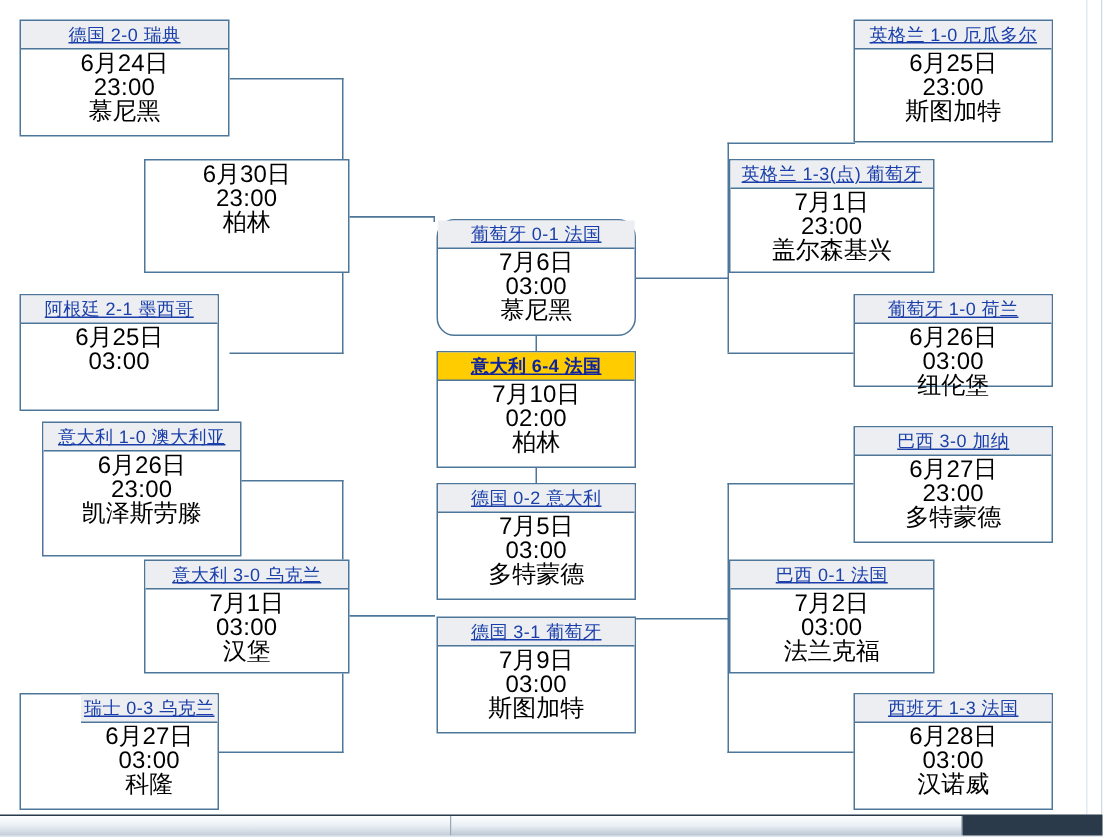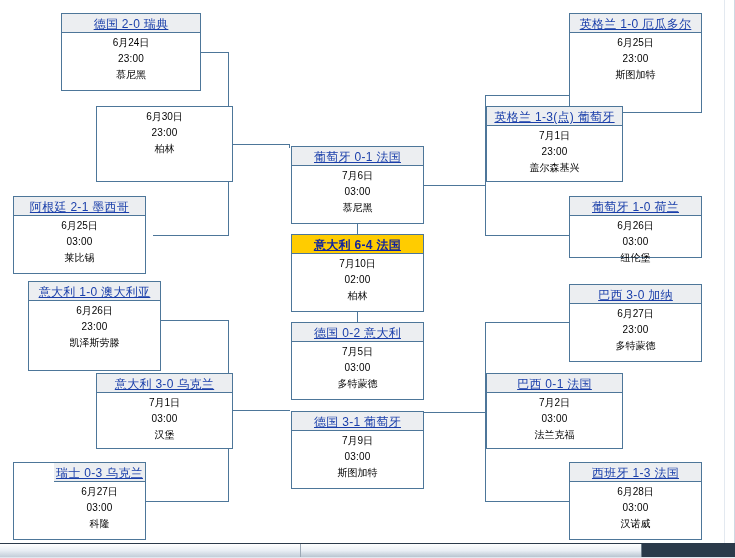--- a/index.html
+++ b/index.html
@@ -66,21 +66,21 @@
   .match.final .match-header .teams {
     color: #10239e;
     font-weight: bold;
   }
   .match-body {
     padding-top: 2px;
     text-align: center;
     color: #000000;
   }
   .match-body div {
-    font-size: 10px;
+    font-size: 16px;
     line-height: 16px;
     white-space: nowrap;
   }
   .match-body .m-time {
     letter-spacing: 0.2px;
   }
 
   
   #hscroll {
     position: absolute;
@@ -173,41 +173,40 @@
       <rect x="485" y="95" width="85" height="1" fill="#4d7699"></rect>
       <rect x="485" y="185" width="1" height="50" fill="#4d7699"></rect>
       <rect x="485" y="235" width="85" height="1" fill="#4d7699"></rect>
       <rect x="424" y="412" width="62" height="1" fill="#4d7699"></rect>
       <rect x="485" y="322" width="1" height="91" fill="#4d7699"></rect>
       <rect x="485" y="322" width="85" height="1" fill="#4d7699"></rect>
       <rect x="485" y="412" width="1" height="90" fill="#4d7699"></rect>
       <rect x="485" y="501" width="85" height="1" fill="#4d7699"></rect>
     </svg>
   <div id="matches-layer">
-      <div class="match" style="left: 13px; top: 13px; width: 140px; height: 78px; margin-left: 48px;">
+      <div class="match" style="left: 13px; top: 13px; width: 140px; height: 78px;">
         <div class="match-header"><span class="teams">德国 2-0 瑞典</span></div>
         <div class="match-body">
           <div class="m-date">6月24日</div>
           <div class="m-time">23:00</div>
           <div class="m-venue">慕尼黑</div>
         </div>
       </div>
       <div class="match" style="left: 96px; top: 106px; width: 137px; height: 76px;">
         <div class="match-body">
           <div class="m-date">6月30日</div>
           <div class="m-time">23:00</div>
           <div class="m-venue">柏林</div>
         </div>
       </div>
       <div class="match" style="left: 13px; top: 196px; width: 133px; height: 78px;">
         <div class="match-header"><span class="teams">阿根廷 2-1 墨西哥</span></div>
         <div class="match-body">
           <div class="m-date">6月25日</div>
           <div class="m-time">03:00</div>
-          <div class="m-venue">莱比锡</div>
         </div>
       </div>
       <div class="match" style="left: 28px; top: 281px; width: 133px; height: 90px;">
         <div class="match-header"><span class="teams">意大利 1-0 澳大利亚</span></div>
         <div class="match-body">
           <div class="m-date">6月26日</div>
           <div class="m-time">23:00</div>
           <div class="m-venue">凯泽斯劳滕</div>
         </div>
       </div>
@@ -220,21 +219,21 @@
         </div>
       </div>
       <div class="match" style="left: 13px; top: 462px; width: 133px; height: 78px; padding-left: 40px;">
         <div class="match-header"><span class="teams">瑞士 0-3 乌克兰</span></div>
         <div class="match-body">
           <div class="m-date">6月27日</div>
           <div class="m-time">03:00</div>
           <div class="m-venue">科隆</div>
         </div>
       </div>
-      <div class="match" style="left: 291px; top: 146px; width: 133px; height: 78px;">
+      <div class="match" style="left: 291px; top: 146px; width: 133px; height: 78px; border-radius: 12px;">
         <div class="match-header"><span class="teams">葡萄牙 0-1 法国</span></div>
         <div class="match-body">
           <div class="m-date">7月6日</div>
           <div class="m-time">03:00</div>
           <div class="m-venue">慕尼黑</div>
         </div>
       </div>
       <div class="match final" style="left: 291px; top: 234px; width: 133px; height: 78px;">
         <div class="match-header"><span class="teams">意大利 6-4 法国</span></div>
         <div class="match-body">
@@ -252,21 +251,21 @@
         </div>
       </div>
       <div class="match" style="left: 291px; top: 411px; width: 133px; height: 78px;">
         <div class="match-header"><span class="teams">德国 3-1 葡萄牙</span></div>
         <div class="match-body">
           <div class="m-date">7月9日</div>
           <div class="m-time">03:00</div>
           <div class="m-venue">斯图加特</div>
         </div>
       </div>
-      <div class="match" style="left: 569px; top: 13px; width: 133px; height: 100px;">
+      <div class="match" style="left: 569px; top: 13px; width: 133px; height: 82px;">
         <div class="match-header"><span class="teams">英格兰 1-0 厄瓜多尔</span></div>
         <div class="match-body">
           <div class="m-date">6月25日</div>
           <div class="m-time">23:00</div>
           <div class="m-venue">斯图加特</div>
         </div>
       </div>
       <div class="match" style="left: 486px; top: 106px; width: 137px; height: 76px;">
         <div class="match-header"><span class="teams">英格兰 1-3(点) 葡萄牙</span></div>
         <div class="match-body">

